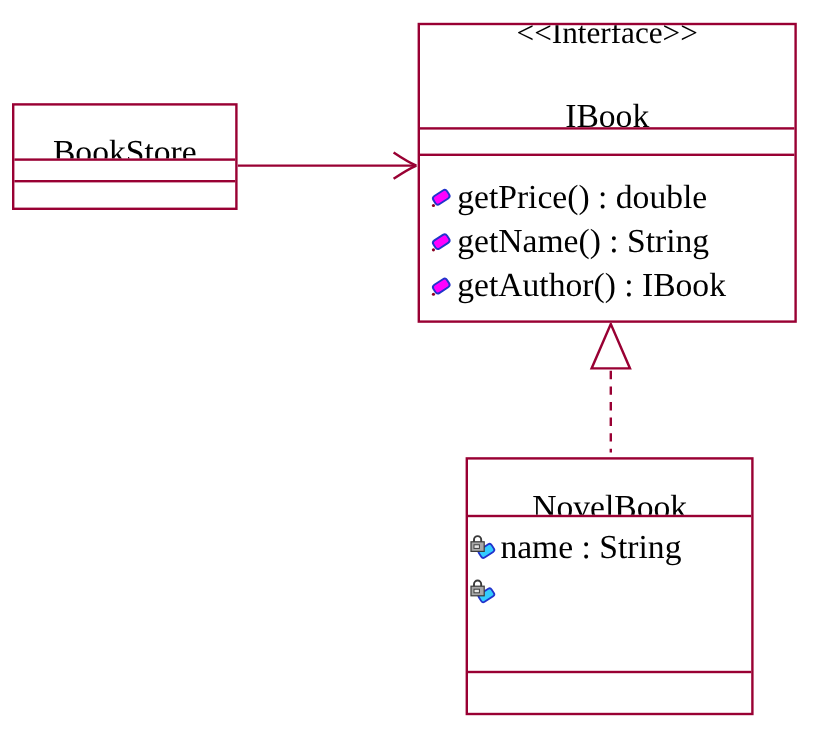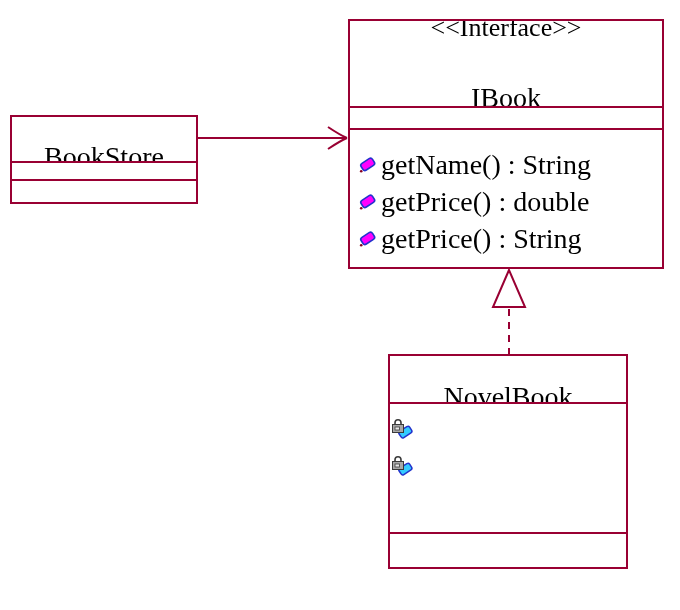--- a/index.html
+++ b/index.html
@@ -22,23 +22,23 @@
     width: 680px; height: 610px;
   }
   .uml-box {
     position: absolute;
     border: 2px solid #990033;
     background: #ffffff;
     box-sizing: border-box;
     display: flex;
     flex-direction: column;
   }
-  .box-bookstore { left: 10px;  top: 115px; width: 188px; height: 89px; }
+  .box-bookstore { left: 10px;  top: 86px; width: 188px; height: 89px; }
   .box-ibook     { left: 348px; top: 19px;  width: 316px; height: 250px; }
-  .box-novelbook { left: 388px; top: 354px; width: 240px; height: 215px; justify-content: flex-end; }
+  .box-novelbook { left: 388px; top: 381px; width: 240px; height: 215px; justify-content: flex-end; }
 
   .compartment {
     box-sizing: border-box;
     overflow: hidden;
   }
   .compartment + .compartment {
     border-top: 2px solid #990033;
   }
   .title-compartment {
     display: flex;
@@ -121,61 +121,62 @@
     <div class="compartment empty-attrs"></div>
     <div class="compartment ops">
 
       <div class="member-row">
         <span class="icon">
           <svg width="21" height="21" viewBox="0 0 21 21">
             <rect x="4" y="6.5" width="13.5" height="8" rx="2.5" fill="#FF00FF" stroke="#2233CC" stroke-width="1.6" transform="rotate(-33 10.5 10.5)"></rect>
             <circle cx="4.2" cy="17.2" r="1.3" fill="#880022"></circle>
           </svg>
         </span>
+        <span class="member-text">getPrice() : double</span>
+      </div>
+
+      <div class="member-row">
+        <span class="icon">
+          <svg width="21" height="21" viewBox="0 0 21 21">
+            <rect x="4" y="6.5" width="13.5" height="8" rx="2.5" fill="#FF00FF" stroke="#2233CC" stroke-width="1.6" transform="rotate(-33 10.5 10.5)"></rect>
+            <circle cx="4.2" cy="17.2" r="1.3" fill="#880022"></circle>
+          </svg>
+        </span>
         <span class="member-text">getName() : String</span>
       </div>
 
       <div class="member-row">
         <span class="icon">
           <svg width="21" height="21" viewBox="0 0 21 21">
             <rect x="4" y="6.5" width="13.5" height="8" rx="2.5" fill="#FF00FF" stroke="#2233CC" stroke-width="1.6" transform="rotate(-33 10.5 10.5)"></rect>
             <circle cx="4.2" cy="17.2" r="1.3" fill="#880022"></circle>
           </svg>
         </span>
-        <span class="member-text">getPrice() : double</span>
-      </div>
-
-      <div class="member-row">
-        <span class="icon">
-          <svg width="21" height="21" viewBox="0 0 21 21">
-            <rect x="4" y="6.5" width="13.5" height="8" rx="2.5" fill="#FF00FF" stroke="#2233CC" stroke-width="1.6" transform="rotate(-33 10.5 10.5)"></rect>
-            <circle cx="4.2" cy="17.2" r="1.3" fill="#880022"></circle>
-          </svg>
-        </span>
-        <span class="member-text">getPrice() : String</span>
+        <span class="member-text">getAuthor() : IBook</span>
       </div>
 
     </div>
   </div>
 
   <div class="uml-box box-novelbook">
     <div class="compartment title-compartment">
       <div class="class-name">NovelBook</div>
     </div>
     <div class="compartment attrs">
 
       <div class="member-row">
         <span class="icon">
           <svg width="23" height="23" viewBox="0 0 23 23">
             <rect x="8" y="10.5" width="12.5" height="7.5" rx="2" fill="#33CCFF" stroke="#2233CC" stroke-width="1.5" transform="rotate(-33 14 14)"></rect>
             <path d="M4 7 V4.8 a3 3 0 0 1 6 0 V7" fill="none" stroke="#3a3a3a" stroke-width="1.6"></path>
             <rect x="1.5" y="6.5" width="11" height="8" fill="#A8A8A8" stroke="#3a3a3a"></rect>
             <rect x="4" y="9" width="4.5" height="3" fill="#e8e8e8" stroke="#3a3a3a" stroke-width="0.8"></rect>
           </svg>
         </span>
+        <span class="member-text">name : String</span>
       </div>
 
       <div class="member-row">
         <span class="icon">
           <svg width="23" height="23" viewBox="0 0 23 23">
             <rect x="8" y="10.5" width="12.5" height="7.5" rx="2" fill="#33CCFF" stroke="#2233CC" stroke-width="1.5" transform="rotate(-33 14 14)"></rect>
             <path d="M4 7 V4.8 a3 3 0 0 1 6 0 V7" fill="none" stroke="#3a3a3a" stroke-width="1.6"></path>
             <rect x="1.5" y="6.5" width="11" height="8" fill="#A8A8A8" stroke="#3a3a3a"></rect>
             <rect x="4" y="9" width="4.5" height="3" fill="#e8e8e8" stroke="#3a3a3a" stroke-width="0.8"></rect>
           </svg>

